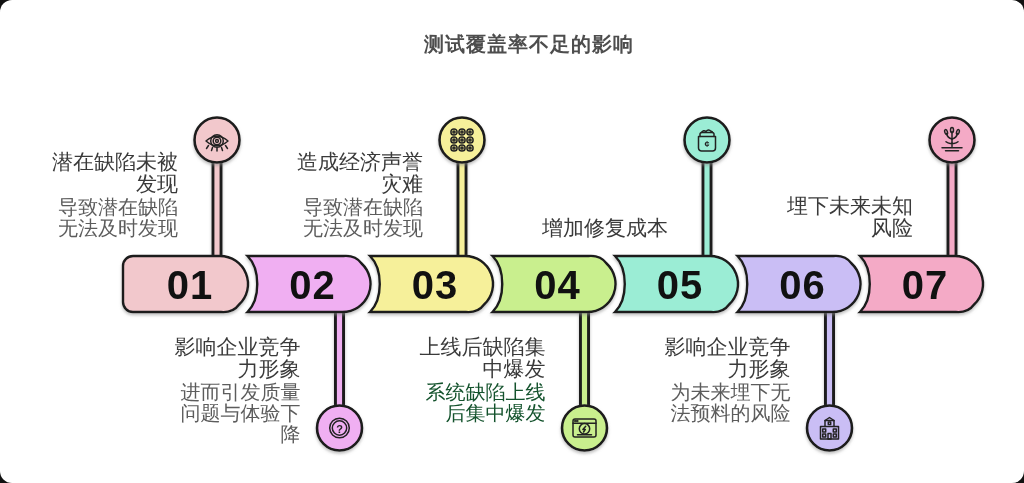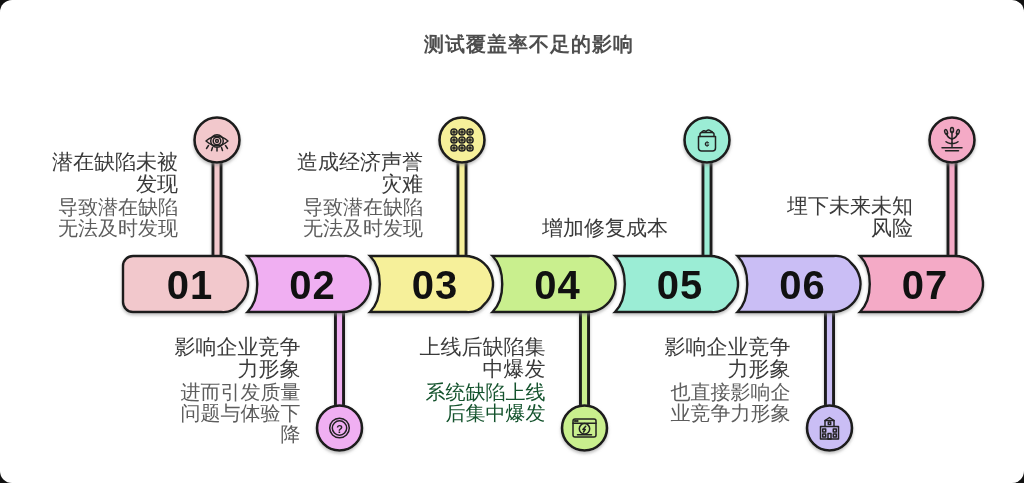--- a/index.html
+++ b/index.html
@@ -158,19 +158,19 @@
       </div>
       <div class="note" style="right: 478.5px; top: 336px;">
         <div class="note-title" style="color: rgb(58, 58, 58);">上线后缺陷集中爆发</div>
         <div class="note-desc" style="color: #14532d;">系统缺陷上线后集中爆发</div>
       </div>
       <div class="note" style="right: 356px; bottom: 244px;">
         <div class="note-title" style="color: rgb(58, 58, 58);">增加修复成本</div>
       </div>
       <div class="note" style="right: 233.5px; top: 336px;">
         <div class="note-title" style="color: rgb(58, 58, 58);">影响企业竞争力形象</div>
-        <div class="note-desc" style="color: rgb(92, 92, 92);">也直接影响企业竞争力形象</div>
+        <div class="note-desc" style="color: rgb(92, 92, 92);">为未来埋下无法预料的风险</div>
       </div>
       <div class="note" style="right: 111px; bottom: 244px;">
         <div class="note-title" style="color: rgb(58, 58, 58);">埋下未来未知风险</div>
       </div>
     </div>
 </div>
 
 </body></html>

